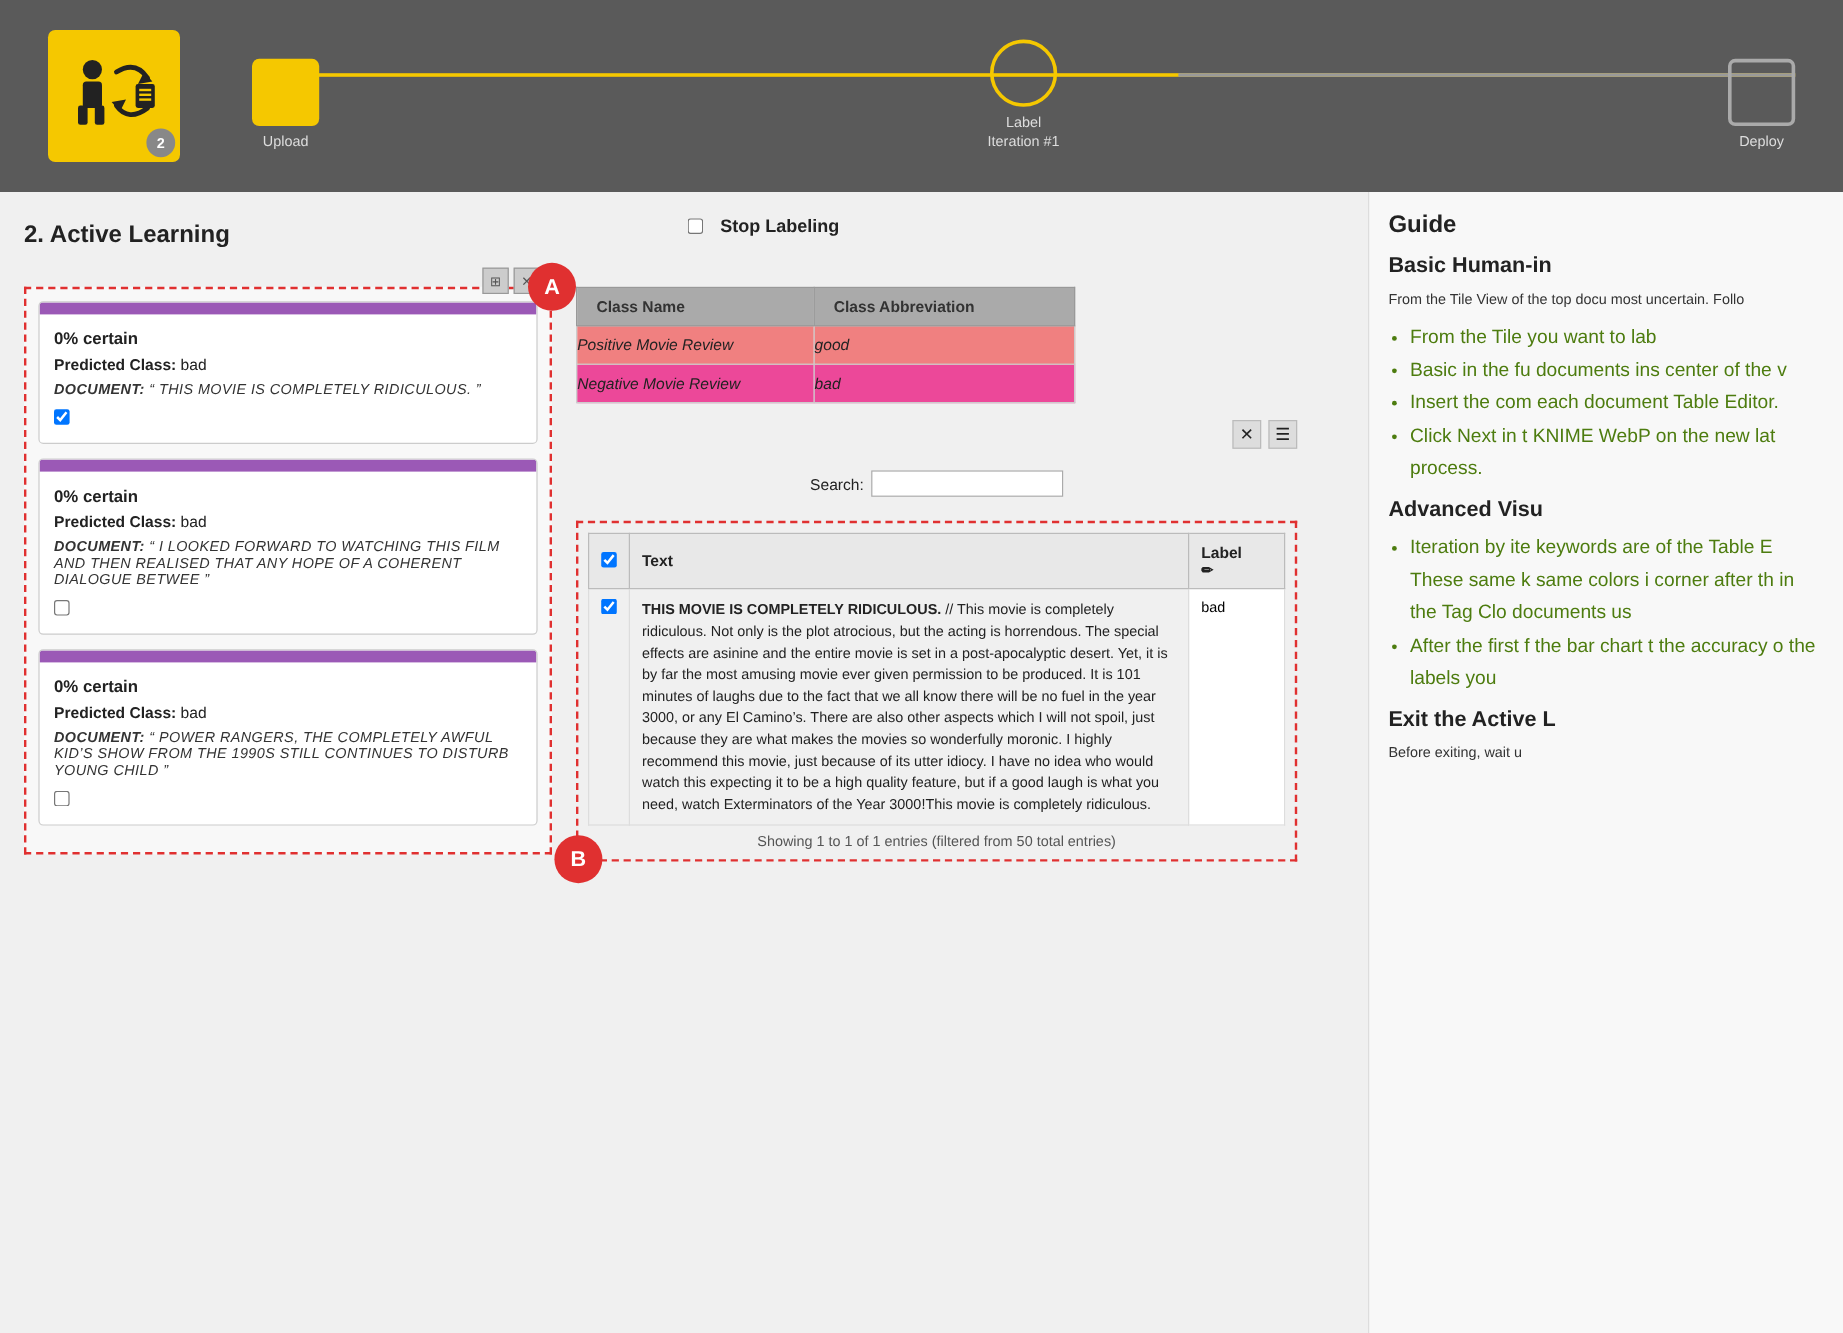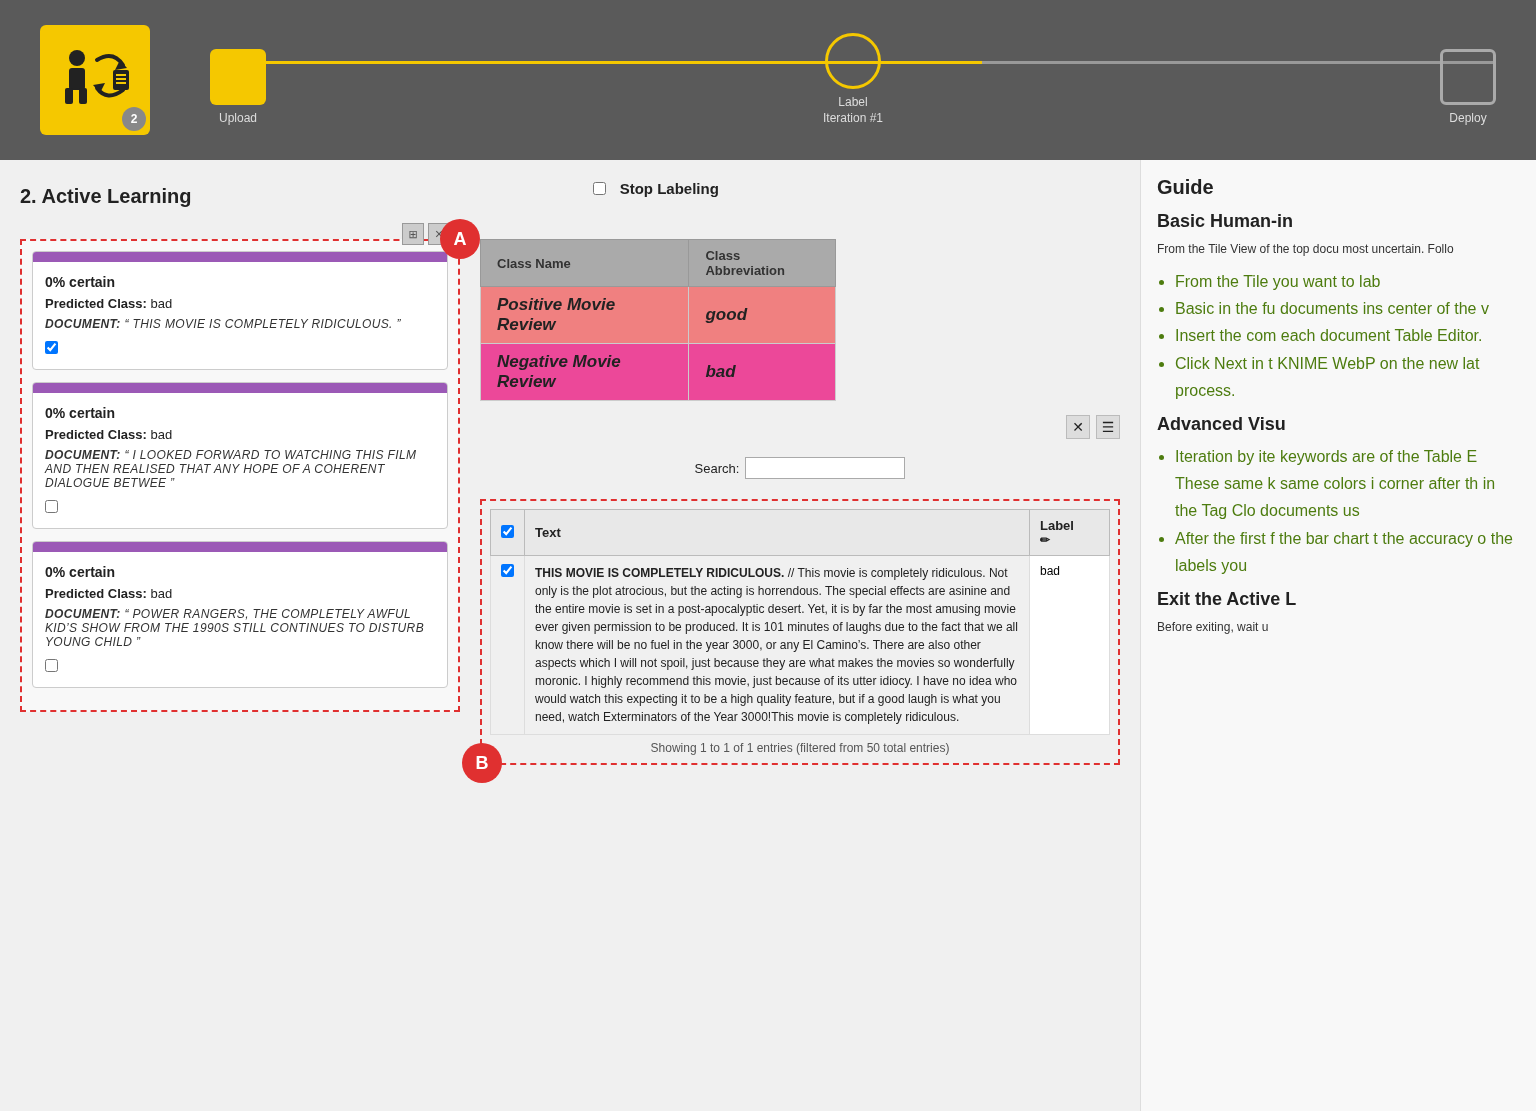--- a/index.html
+++ b/index.html
@@ -100,20 +100,21 @@
       text-align: center;
       line-height: 1.3;
     }
     .step-spacer { flex: 1; }
 
     
     .main-container {
       display: flex;
       background: #f0f0f0;
       min-height: 951px;
+      gap: 39px;
     }
 
     .content-area {
       flex: 1;
       padding: 20px 20px 20px 20px;
       max-width: 1140px;
     }
 
     .page-title {
       font-size: 20px;
@@ -227,37 +228,37 @@
     .right-panel {
       flex: 1;
       display: flex;
       flex-direction: column;
       gap: 14px;
     }
 
     
     .class-table {
       border-collapse: collapse;
-      width: 356px;
+      width: 416px;
     }
     .class-table th {
       background: #aaa;
       color: #333;
       font-weight: bold;
       padding: 8px 16px;
       text-align: left;
       border: 1px solid #999;
       font-size: 13px;
     }
     .class-table td {
-      padding: 8px 16px;
+      padding: 8px 0;
       font-style: italic;
       border: 1px solid #ccc;
-      font-size: 17px;
-      font-weight: bold;
+      font-size: 13px;
+      font-weight: normal;
     }
     .class-table tr.positive td { background: #f08080; color: #222; }
     .class-table tr.negative td { background: #ec4899; color: #222; }
 
     
     .search-row {
       display: flex;
       align-items: center;
       gap: 6px;
       margin-bottom: 6px;

